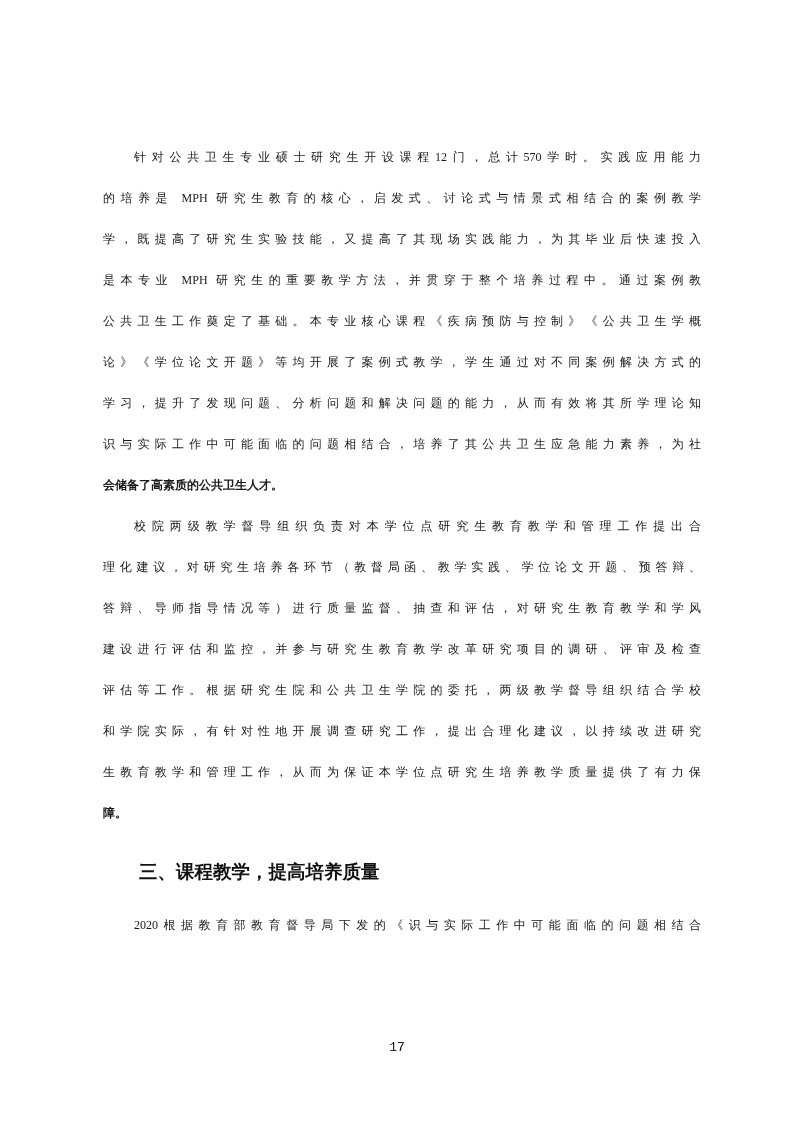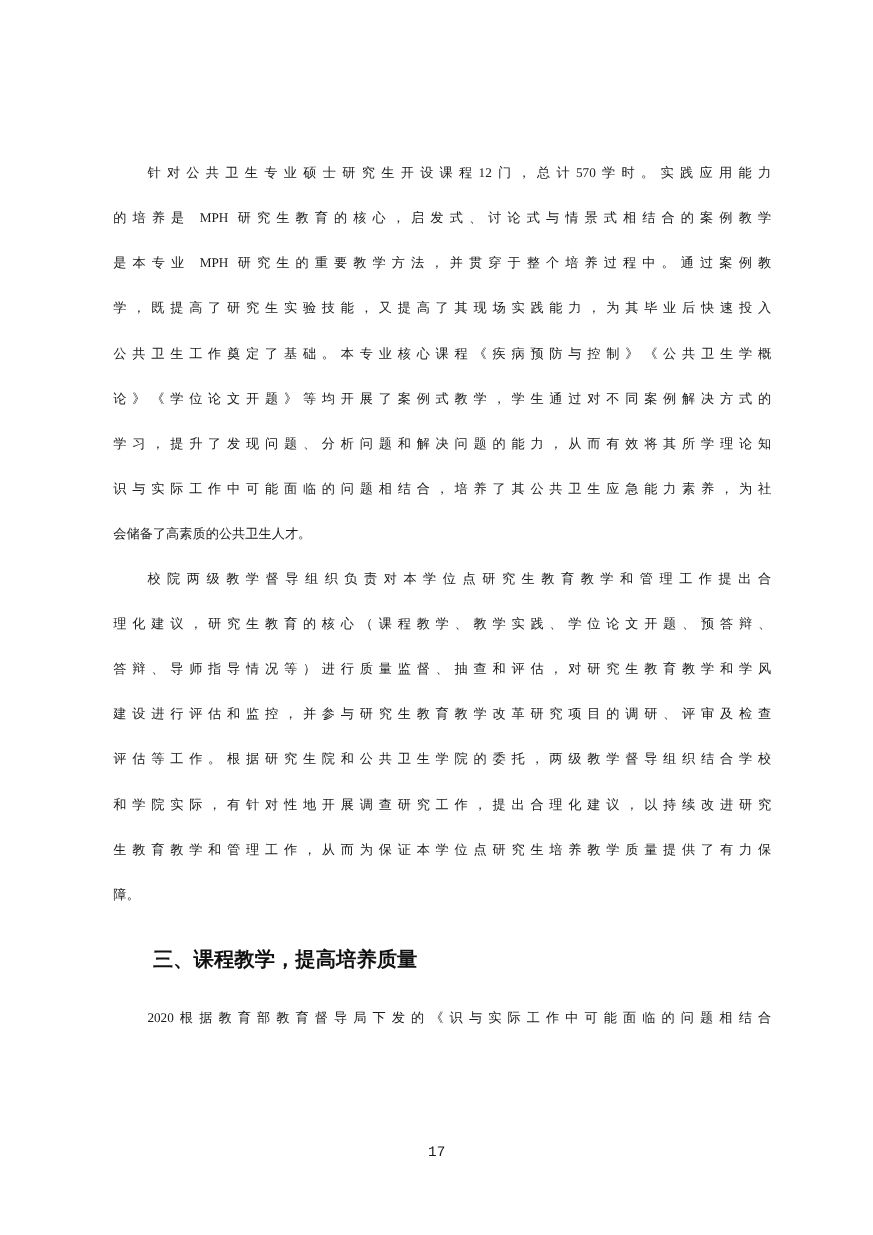--- a/index.html
+++ b/index.html
@@ -37,20 +37,21 @@
     line-height: 41px;
     font-size: 12px;
     text-align: justify;
     text-align-last: justify;
     overflow: hidden;
     white-space: normal;
   }
   .line.last {
     text-align: right;
     text-align-last: left;
+    font-weight: bold;
   }
   .line.indent {
     padding-left: 31px;
   }
   .para.heading {
     margin-top: 17px;
     margin-bottom: 13px;
   }
   .para.heading .line {
     font-family: "Liberation Sans", "DejaVu Sans", sans-serif;
@@ -75,31 +76,31 @@
   }
 </style>
 </head>
 <body>
 
 <div class="page">
   <main class="content">
       <div class="para body">
         <div class="line indent">针对公共卫生专业硕士研究生开设课程12门，总计570学时。实践应用能力</div>
         <div class="line">的培养是 MPH 研究生教育的核心，启发式、讨论式与情景式相结合的案例教学</div>
+        <div class="line">学，既提高了研究生实验技能，又提高了其现场实践能力，为其毕业后快速投入</div>
         <div class="line">是本专业 MPH 研究生的重要教学方法，并贯穿于整个培养过程中。通过案例教</div>
-        <div class="line">学，既提高了研究生实验技能，又提高了其现场实践能力，为其毕业后快速投入</div>
         <div class="line">公共卫生工作奠定了基础。本专业核心课程《疾病预防与控制》《公共卫生学概</div>
         <div class="line">论》《学位论文开题》等均开展了案例式教学，学生通过对不同案例解决方式的</div>
         <div class="line">学习，提升了发现问题、分析问题和解决问题的能力，从而有效将其所学理论知</div>
         <div class="line">识与实际工作中可能面临的问题相结合，培养了其公共卫生应急能力素养，为社</div>
         <div class="line last">会储备了高素质的公共卫生人才。</div>
       </div>
       <div class="para body">
         <div class="line indent">校院两级教学督导组织负责对本学位点研究生教育教学和管理工作提出合</div>
-        <div class="line">理化建议，研究生教育的核心（课程教学、教学实践、学位论文开题、预答辩、</div>
+        <div class="line">理化建议，对研究生培养各环节（教督局函、教学实践、学位论文开题、预答辩、</div>
         <div class="line">答辩、导师指导情况等）进行质量监督、抽查和评估，对研究生教育教学和学风</div>
         <div class="line">建设进行评估和监控，并参与研究生教育教学改革研究项目的调研、评审及检查</div>
         <div class="line">评估等工作。根据研究生院和公共卫生学院的委托，两级教学督导组织结合学校</div>
         <div class="line">和学院实际，有针对性地开展调查研究工作，提出合理化建议，以持续改进研究</div>
         <div class="line">生教育教学和管理工作，从而为保证本学位点研究生培养教学质量提供了有力保</div>
         <div class="line last">障。</div>
       </div>
       <div class="para heading">
         <div class="line last">三、课程教学，提高培养质量</div>
       </div>

